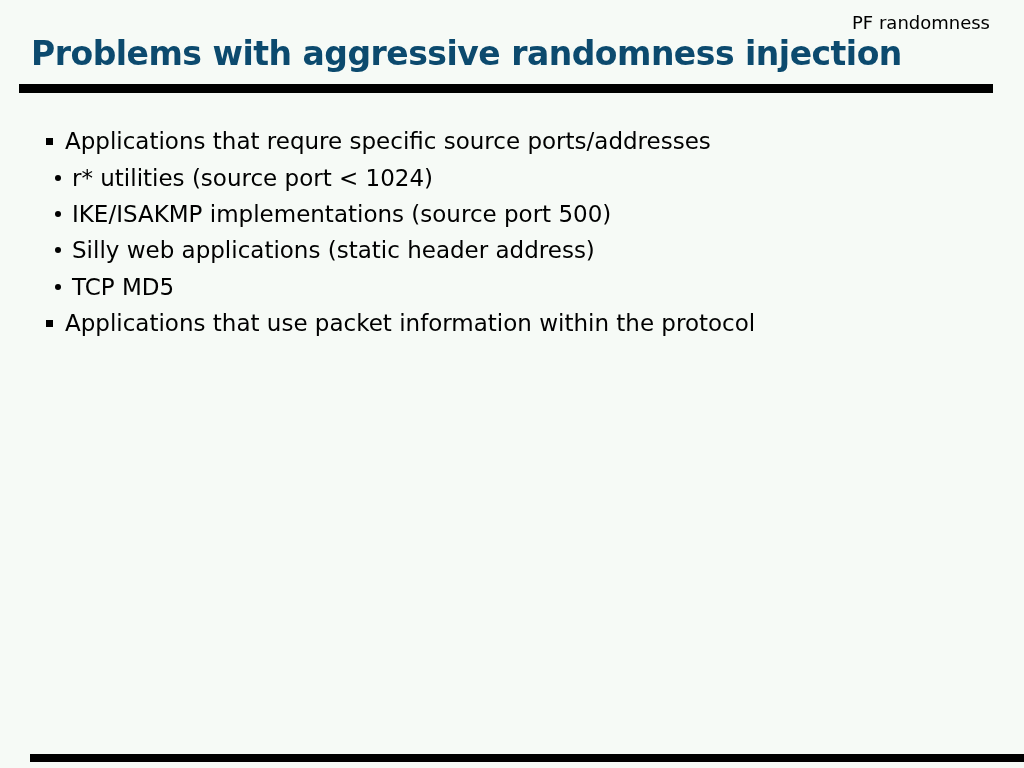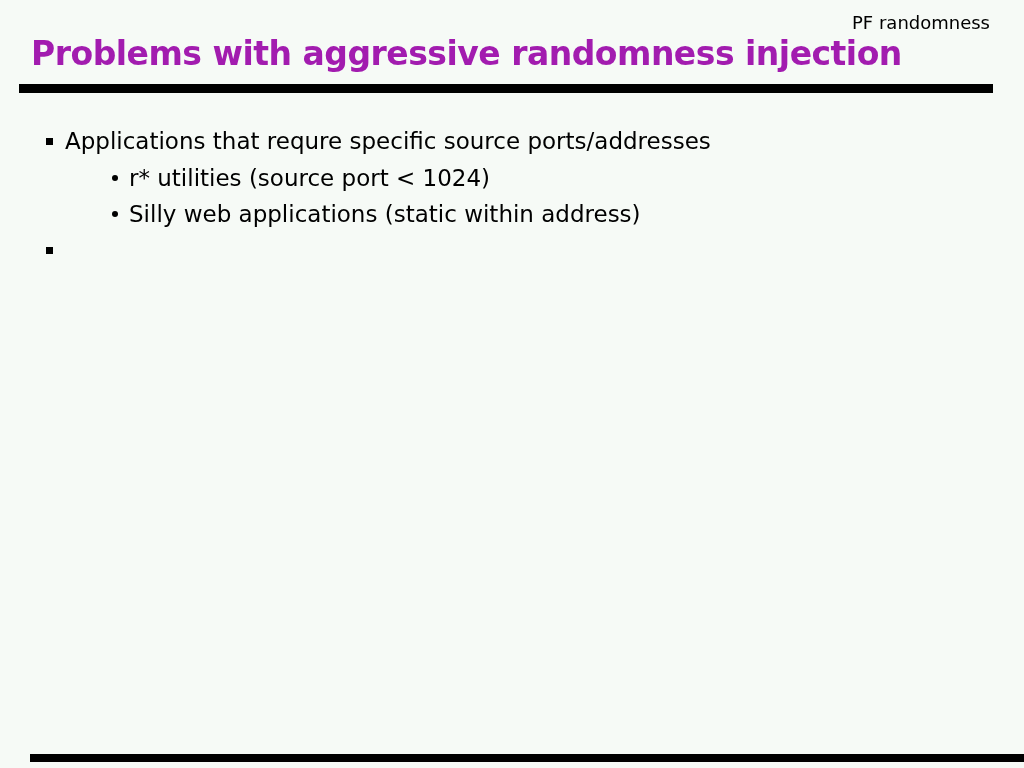--- a/index.html
+++ b/index.html
@@ -21,21 +21,21 @@
     color: #000;
   }
   .slide-title {
     position: absolute;
     left: 31px;
     top: 34px;
     font-size: 33px;
     font-weight: bold;
     letter-spacing: -0.5px;
     white-space: nowrap;
-    color: #a21caf;
+    color: #0c4a6e;
   }
   .title-rule {
     position: absolute;
     left: 19px;
     top: 84px;
     width: 974px;
     height: 9px;
     background: #000;
   }
   .content {
@@ -45,21 +45,21 @@
     right: 0;
   }
   .li {
     display: flex;
     align-items: center;
     height: 36.4px;
     font-size: 23px;
     white-space: nowrap;
   }
   .li.l1 { padding-left: 46px; text-align: right; }
-  .li.l2 { padding-left: 112px; text-align: center; }
+  .li.l2 { padding-left: 55px; text-align: center; }
   .marker { flex: 0 0 auto; background: #000; }
   .marker.sq { width: 7px; height: 7px; margin-right: 12px; }
   .marker.dot { width: 6px; height: 6px; border-radius: 50%; margin-right: 11px; }
   .footer-rule {
     position: absolute;
     left: 30px;
     top: 754px;
     width: 994px;
     height: 8px;
     background: #000;
@@ -81,31 +81,40 @@
     <div class="li l1">
       <span class="marker sq"></span>
       <span>Applications that requre specific source ports/addresses</span>
     </div>
 
     <div class="li l2">
       <span class="marker dot"></span>
       <span>r* utilities (source port &lt; 1024)</span>
     </div>
 
+    <div class="li l2">
+      <span class="marker dot"></span>
+      <span>IKE/ISAKMP implementations (source port 500)</span>
+    </div>
 
     <div class="li l2">
       <span class="marker dot"></span>
-      <span>Silly web applications (static within address)</span>
+      <span>Silly web applications (static header address)</span>
     </div>
 
 
+    <div class="li l2">
+      <span class="marker dot"></span>
+      <span>TCP MD5</span>
+    </div>
 
 
     <div class="li l1">
       <span class="marker sq"></span>
+      <span>Applications that use packet information within the protocol</span>
     </div>
 
 
 
 
   </div>
 
   <div class="footer-rule"></div>
 
 </div>

